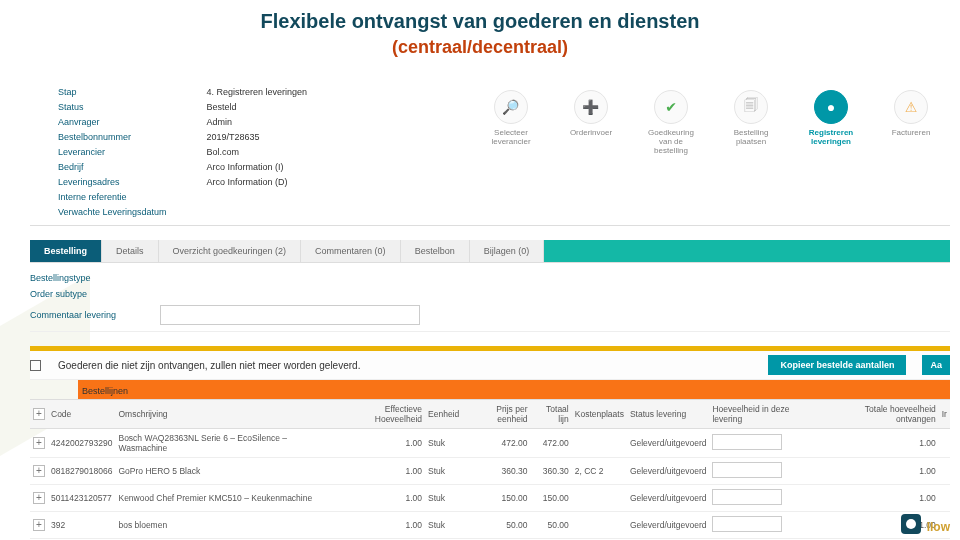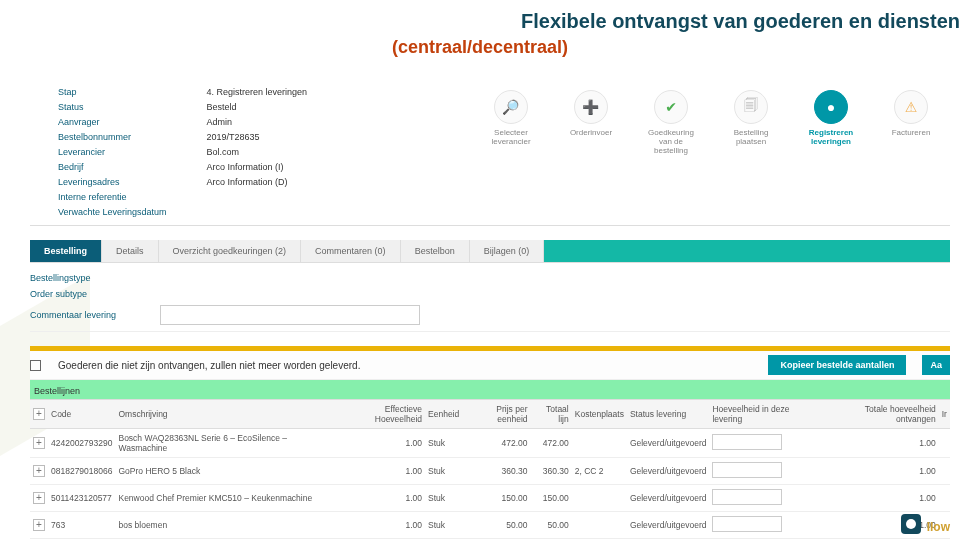--- a/index.html
+++ b/index.html
@@ -1,17 +1,17 @@
 <!DOCTYPE html>
 <html><head>
 <meta charset="utf-8">
 <style>
   * { box-sizing: border-box; margin: 0; padding: 0; }
   body { font-family: Arial, Helvetica, sans-serif; font-size: 10px; color: #333; background: #fff; width: 960px; height: 540px; overflow: hidden; position: relative; }
-  .slide-title { text-align: right; font-size: 20px; font-weight: bold; color: #12495c; padding: 10px 0 4px; }
+  .slide-title { text-align: center; font-size: 20px; font-weight: bold; color: #12495c; padding: 10px 0 4px; }
   .slide-subtitle { text-align: center; font-size: 18px; font-weight: bold; color: #c2410c; padding-bottom: 8px; }
   .app { position: absolute; left: 30px; top: 86px; right: 10px; }
   .top { display: flex; border-bottom: 1px solid #ddd; padding-bottom: 6px; }
   .info { display: flex; gap: 40px; margin-left: 28px; }
   .info-col { display: flex; flex-direction: column; gap: 2px; }
   .lbl { color: #0b5d78; font-size: 9px; line-height: 13px; }
   .val { color: #333; font-size: 9px; line-height: 13px; }
   .steps { margin-left: auto; display: flex; gap: 22px; align-items: flex-start; padding-right: 10px; padding-top: 4px;}
   .step { display: flex; flex-direction: column; align-items: center; width: 58px; text-align: center; }
   .circle { width: 34px; height: 34px; border-radius: 50%; background: #fafafa; border: 1px solid #e5e5e5; display: flex; align-items: center; justify-content: center; font-size: 14px; color: #aaa; }
@@ -24,21 +24,21 @@
   .tab { padding: 6px 14px; font-size: 9px; color: #666; background: #f0f0f0; border-right: 1px solid #ddd; cursor: pointer; }
   .tab.active { background: #0b5d78; color: #fff; font-weight: bold; }
   .fields { padding: 10px 0 6px; display: flex; flex-direction: column; gap: 6px; border-bottom: 1px solid #eee;}
   .frow { display: flex; align-items: center; gap: 10px; }
   .flbl { color: #0b5d78; font-size: 9px; width: 120px; }
   .finput { width: 260px; height: 20px; border: 1px solid #ccc; background: #fff; }
   .action-row { display: flex; align-items: center; margin-top: 14px; padding: 4px 0; border-top: 5px solid #eab308; border-bottom: 1px solid #eee; background:#fdfdfd;gap:12px;}
   .chk { width: 11px; height: 11px; border: 1px solid #666; margin-right: 5px; display: inline-block; }
   .btn-teal { background: #0097a7; color: #fff; padding: 5px 12px; font-size: 9px; font-weight: bold; cursor: pointer; margin-left: auto; }
   .btn-teal2 { background: #0097a7; color: #fff; padding: 5px 8px; font-size: 9px; font-weight: bold; cursor: pointer; margin-left: 4px; }
-  .grid-title { font-size: 9px; color: #333; padding: 6px 4px 3px; background: #86efac;}
+  .grid-title { font-size: 9px; color: #333; padding: 6px 4px 3px; background: #f97316; margin-left: 48px;}
   table { width: 100%; border-collapse: collapse; font-size: 8.5px; }
   th { text-align: left; font-weight: normal; color: #555; padding: 4px 3px; border-top: 1px solid #ddd; border-bottom: 1px solid #ddd; background: #f5f5f5;}
   td { padding: 4px 3px; border-bottom: 1px solid #eee; color: #555; }
   .exp { width: 12px; height: 12px; border: 1px solid #bbb; display: inline-flex; align-items: center; justify-content: center; font-size: 10px; line-height: 1; color: #777; background: #fff;}
   .qty-in { width: 70px; height: 16px; border: 1px solid #ccc; background: #fff; display: inline-block; }
   tfoot td { font-weight: normal; border-top: 1px solid #ccc; border-bottom: none; }
   .nr { text-align: right; }
   .branding { position: absolute; right: 10px; bottom: 6px; display:flex; align-items:flex-end; gap:6px; font-size:12px; color:#d0a030; font-weight:bold;}
   .brand-icon { width:20px; height:20px; background:#12495c; border-radius:4px; position:relative;}
   .brand-icon::after{ content:''; position:absolute; width:10px; height:10px; background:#fff; border-radius:50%; top:5px; left:5px;}
@@ -190,21 +190,21 @@
           <td class="nr">150.00</td>
           <td class="nr">150.00</td>
           <td></td>
           <td>Geleverd/uitgevoerd</td>
           <td><span class="qty-in"></span></td>
           <td class="nr">1.00</td>
           <td></td>
         </tr>
         <tr>
           <td><span class="exp">+</span></td>
-          <td>763</td>
+          <td>392</td>
           <td>bos bloemen</td>
           <td class="nr">1.00</td>
           <td>Stuk</td>
           <td class="nr">50.00</td>
           <td class="nr">50.00</td>
           <td></td>
           <td>Geleverd/uitgevoerd</td>
           <td><span class="qty-in"></span></td>
           <td class="nr">1.00</td>
           <td></td>

